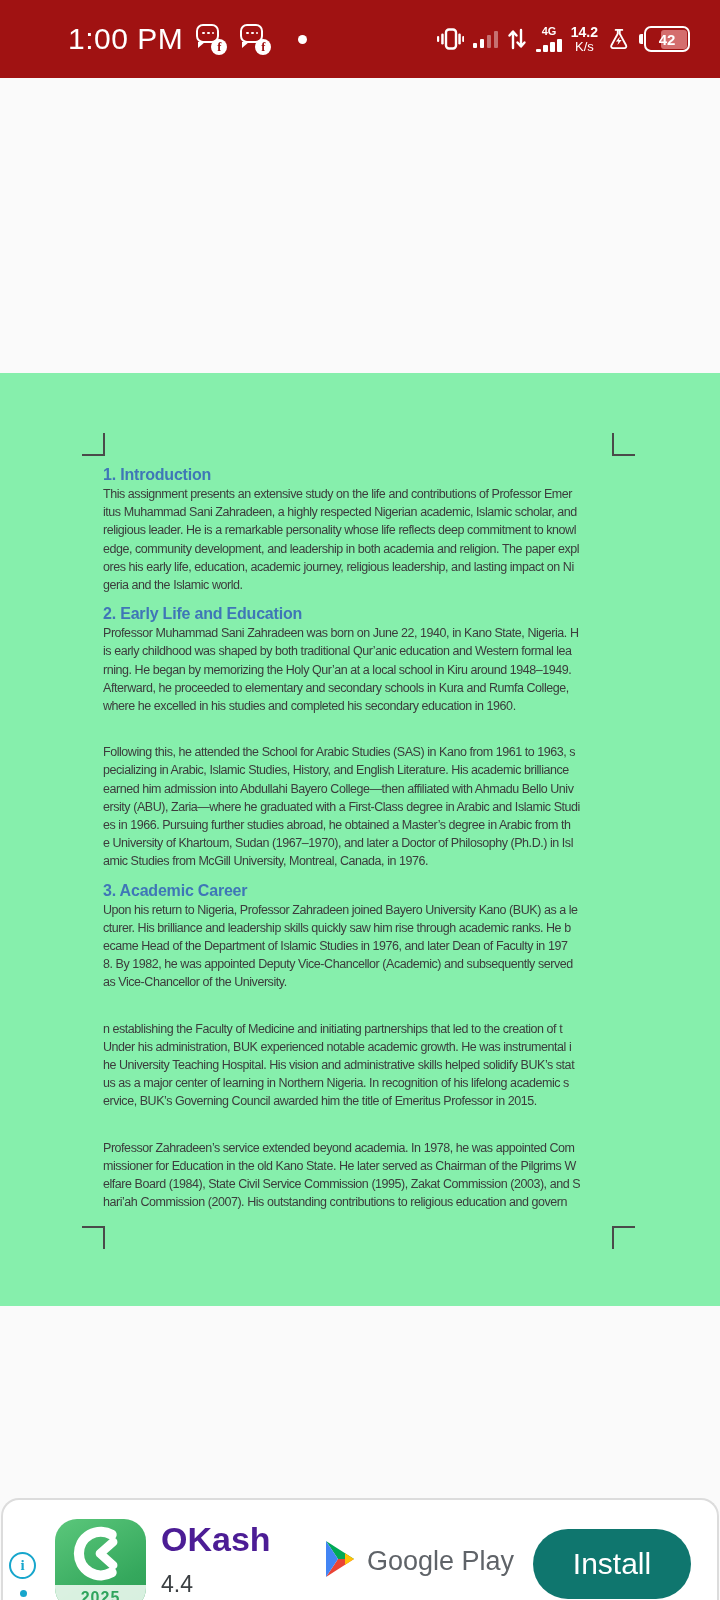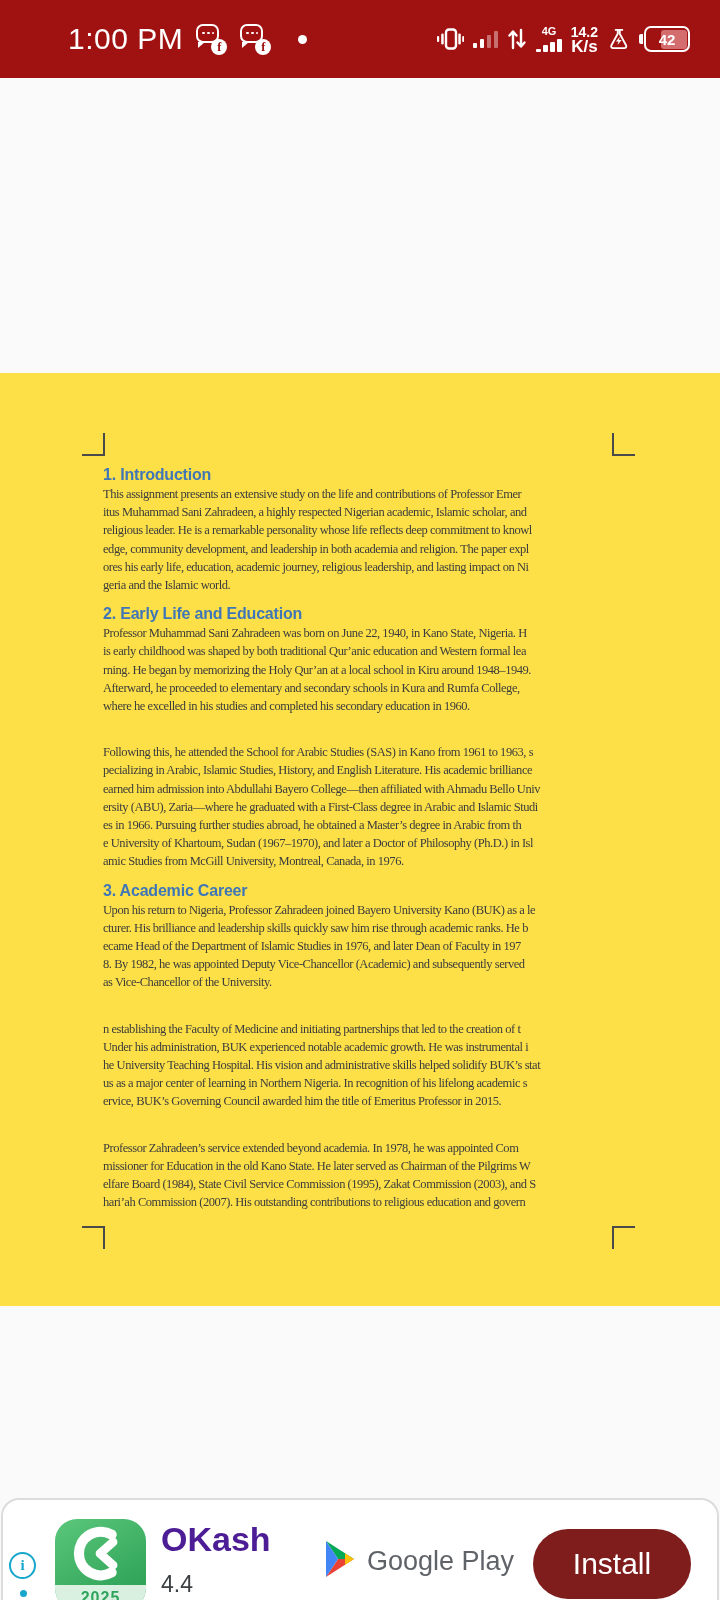--- a/index.html
+++ b/index.html
@@ -26,49 +26,49 @@
   .notif-dot { width: 9px; height: 9px; background: #fff; border-radius: 50%; margin-left: 14px; }
   .sb-right { position: absolute; right: 30px; top: 0; height: 78px;
     display: flex; align-items: center; gap: 9px; }
   .sigbars { display: flex; align-items: flex-end; gap: 2.5px; height: 18px; }
   .sigbars i { width: 4.5px; background: #fff; border-radius: 1px; display: block; }
   .dim { opacity: 0.4; }
   .sim2 { display: flex; flex-direction: column; align-items: center; gap: 1px; }
   .sim2-label { font-size: 11px; font-weight: 700; line-height: 11px; }
   .speed { display: flex; flex-direction: column; align-items: center; }
   .speed-val { font-size: 14px; font-weight: 600; line-height: 15px; }
-  .speed-unit { font-size: 17px; font-weight: 700; line-height: 14px; text-align: center; }
+  .speed-unit { font-size: 13px; font-weight: 400; line-height: 14px; text-align: center; }
   .bat { display: flex; align-items: center; }
   .bat-nub { width: 3.5px; height: 10px; background: #fff; border-radius: 2px 0 0 2px; margin-right: 1.5px; }
   .bat-body { position: relative; width: 46px; height: 26px; border: 2.5px solid #fff; border-radius: 7px; text-decoration: underline; }
   .bat-fill { position: absolute; right: 1.5px; top: 1.5px; bottom: 1.5px; width: 26px;
     background: rgba(255, 185, 185, 0.55); border-radius: 3px; }
   .bat-num { position: absolute; left: 0; top: 0; width: 100%; height: 100%;
     display: flex; align-items: center; justify-content: center;
     font-size: 15px; font-weight: 600; }
 
   
   .canvas-top { position: absolute; left: 0; top: 78px; width: 720px; height: 295px; background: #FAFAFA; }
-  .doc-page { position: absolute; left: 0; top: 373px; width: 720px; height: 933px; background: #fde047; }
+  .doc-page { position: absolute; left: 0; top: 373px; width: 720px; height: 933px; background: #86efac; }
   .canvas-bottom { position: absolute; left: 0; top: 1306px; width: 720px; height: 192px; background: #FAFAFA; }
 
   .crop-mark { position: absolute; width: 23px; height: 23px; }
   .cm-tl { left: 82px; top: 60px;  border-right: 2px solid #4a4a4a; border-bottom: 2px solid #4a4a4a; }
   .cm-tr { left: 612px; top: 60px; border-left: 2px solid #4a4a4a;  border-bottom: 2px solid #4a4a4a; }
   .cm-bl { left: 82px; top: 853px; border-right: 2px solid #4a4a4a; border-top: 2px solid #4a4a4a; }
   .cm-br { left: 612px; top: 853px; border-left: 2px solid #4a4a4a; border-top: 2px solid #4a4a4a; }
 
   .doc-content { position: absolute; left: 103px; top: 92px; width: 535px; overflow: hidden;
     color: #3C3C3C; }
   .section-heading { font-size: 16px; line-height: 20px; font-weight: 700;
     color: #3F76B7; letter-spacing: -0.2px; margin: 10px 0 0; }
   .section-heading:first-child { margin-top: 0; }
   .para { font-size: 12.5px; line-height: 18.2px; letter-spacing: -0.45px; }
   .para + .para { margin-top: 28px; }
-  .para > div { white-space: nowrap; font-family: Liberation Serif, serif; }
+  .para > div { white-space: nowrap; }
 
   
   .ad-banner { position: absolute; left: 1px; top: 1498px; width: 718px; height: 102px;
     background: #fff; border: 2px solid #DCDCDC; border-bottom: none;
     border-radius: 18px 18px 0 0; overflow: hidden; }
   .ad-info { position: absolute; left: 6px; top: 52px; width: 27px; height: 27px;
     border: 2.5px solid #17A6CC; border-radius: 50%; color: #17A6CC;
     font-size: 15px; font-weight: 700; text-align: center; line-height: 22px;
     font-family: "Liberation Serif", serif; }
   .ad-info-dot { position: absolute; left: 17px; top: 90px; width: 7px; height: 7px;
@@ -81,21 +81,21 @@
     background: rgba(235, 248, 238, 0.9); display: flex; align-items: center; justify-content: center; }
   .okash-year { color: #2FA45C; font-size: 16px; font-weight: 700; letter-spacing: 1px; }
   .ad-app-name { position: absolute; left: 158px; top: 20px; font-size: 34px; line-height: 38px;
     font-weight: 600; color: #4c1d95; }
   .ad-rating { position: absolute; left: 158px; top: 70px; font-size: 23px; line-height: 28px;
     color: #3C4043; display: flex; gap: 9px; align-items: center; flex-direction: column; }
   .gp-logo { position: absolute; left: 320px; top: 40px; }
   .gp-text { position: absolute; left: 364px; top: 46px; font-size: 27px; line-height: 30px;
     color: #5F6368; }
   .install-btn { position: absolute; left: 530px; top: 29px; width: 158px; height: 70px;
-    background: #7f1d1d; border: none; border-radius: 35px; color: #fff;
+    background: #0f766e; border: none; border-radius: 35px; color: #fff;
     font-size: 30px; font-family: "Liberation Sans", sans-serif;
     display: flex; align-items: center; justify-content: center; cursor: pointer; }
 </style>
 </head>
 <body>
 
 <div class="screen">
 
   <header class="status-bar">
     <div class="sb-left">

